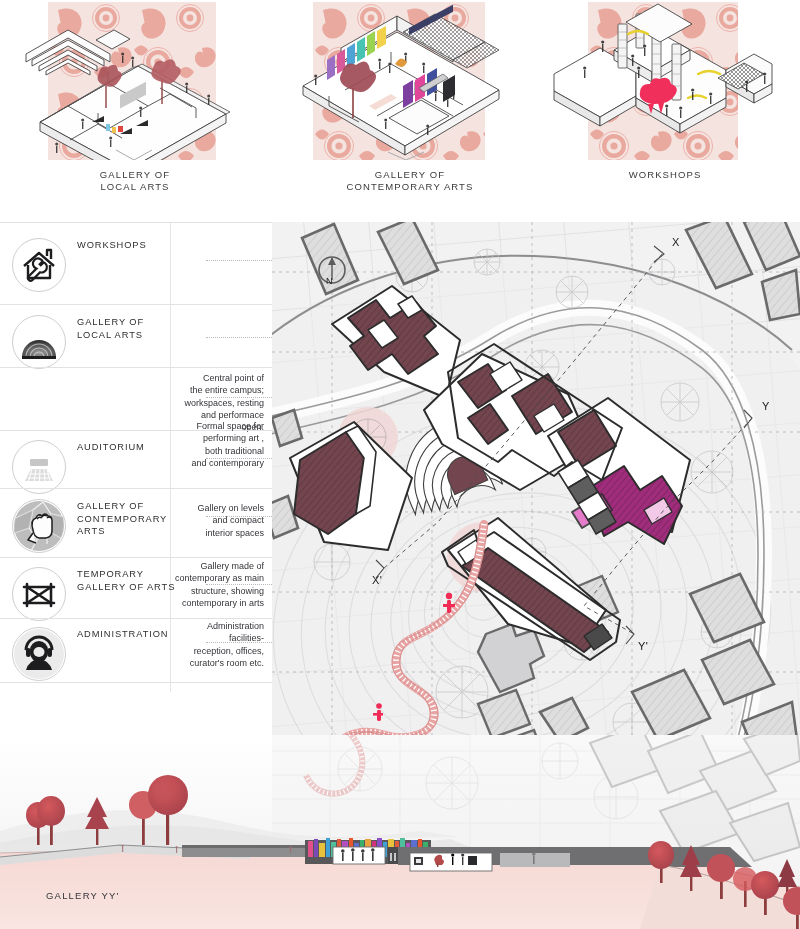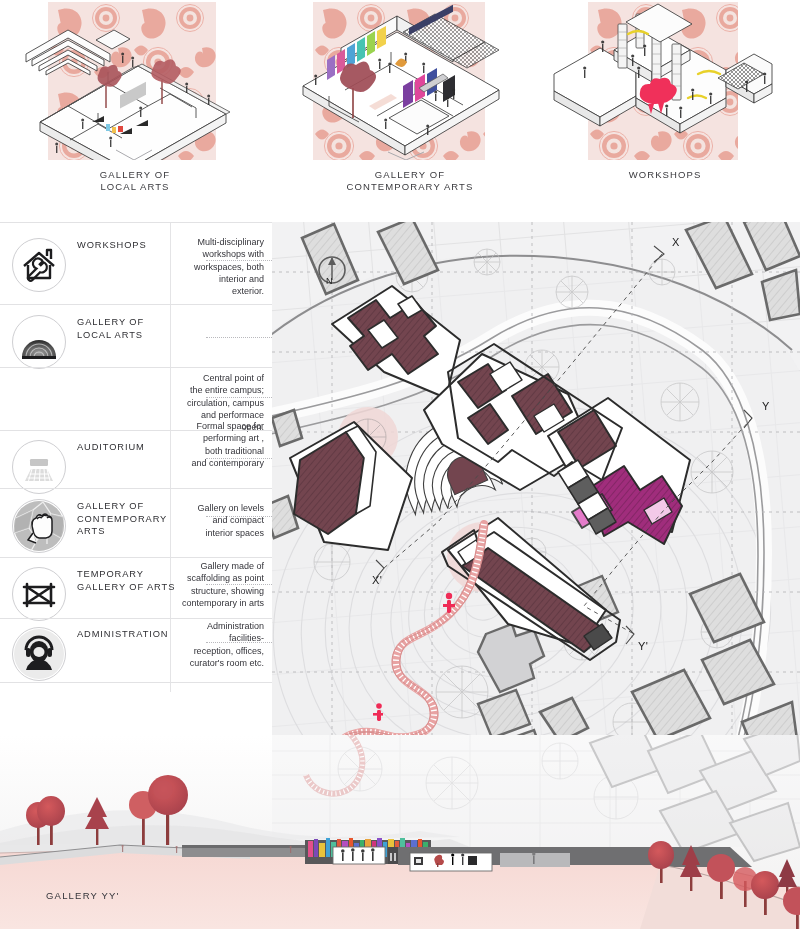--- a/index.html
+++ b/index.html
@@ -397,27 +397,20 @@
           <path d="M34 17 V11 h4 v9"></path>
         </g>
         <path d="M30 23 a5.2 5.2 0 1 0 -6.6 6.6 l-7.6 7.6 a2.6 2.6 0 0 0 3.7 3.7 l7.6 -7.6 a5.2 5.2 0 0 0 2.9 -10.3z" fill="none" stroke="#1d1d1f" stroke-width="2.2"></path>
           <path d="M28.6 21.8 l-3.4 3.4 l2.6 2.6 l3.4 -3.4" fill="#1d1d1f"></path>
       </svg>
     </div>
     <div class="lg-label">
       <div>WORKSHOPS</div>
     </div>
   </div>
-  <div class="lg-desc" style="top:14px">
-    <div>Multi-disciplinary</div>
-    <div>workshops with</div>
-    <div>workspaces, both</div>
-    <div>interior and</div>
-    <div>exterior.</div>
-  </div>
   <div class="dotlead" style="top:38px;right:0;width:66px"></div>
 
   <div class="divider" style="top:82px"></div>
   <div class="legend-row" style="top:93px">
     <div class="lg-icon">
       <svg width="52" height="52" viewBox="0 0 52 52">
         <defs>
           <radialGradient id="vaultG" cx="50%" cy="75%" r="70%">
             <stop offset="0" stop-color="#9d9d9d"></stop>
               <stop offset="1" stop-color="#2e2e2e"></stop>
@@ -436,21 +429,21 @@
       <div>GALLERY OF</div>
       <div>LOCAL ARTS</div>
     </div>
   </div>
   <div class="dotlead" style="top:115px;right:0;width:66px"></div>
 
   <div class="divider" style="top:145px"></div>
   <div class="lg-desc" style="top:150px">
     <div>Central point of</div>
     <div>the entire campus;</div>
-    <div>circulation, campus</div>
+    <div>workspaces, resting</div>
     <div>and performace</div>
     <div>open.</div>
   </div>
   <div class="dotlead" style="top:175px;right:0;width:66px"></div>
 
   <div class="divider" style="top:208px"></div>
   <div class="legend-row" style="top:218px">
     <div class="lg-icon">
       <svg width="52" height="52" viewBox="0 0 52 52">
         <rect x="17" y="18" width="18" height="7" rx="1.2" fill="#c6c6c6"></rect>
@@ -527,21 +520,21 @@
         </g>
       </svg>
     </div>
     <div class="lg-label">
       <div>TEMPORARY</div>
       <div>GALLERY OF  ARTS</div>
     </div>
   </div>
   <div class="lg-desc" style="top:338px">
     <div>Gallery made of</div>
-    <div>scaffolding as point</div>
+    <div>contemporary as main</div>
     <div>structure, showing</div>
     <div>contemporary in arts</div>
   </div>
   <div class="dotlead" style="top:362px;right:0;width:66px"></div>
 
   <div class="divider" style="top:396px"></div>
   <div class="legend-row" style="top:405px">
     <div class="lg-icon">
       <svg width="52" height="52" viewBox="0 0 52 52">
         <circle cx="26" cy="26" r="25" fill="#ebebeb"></circle>

